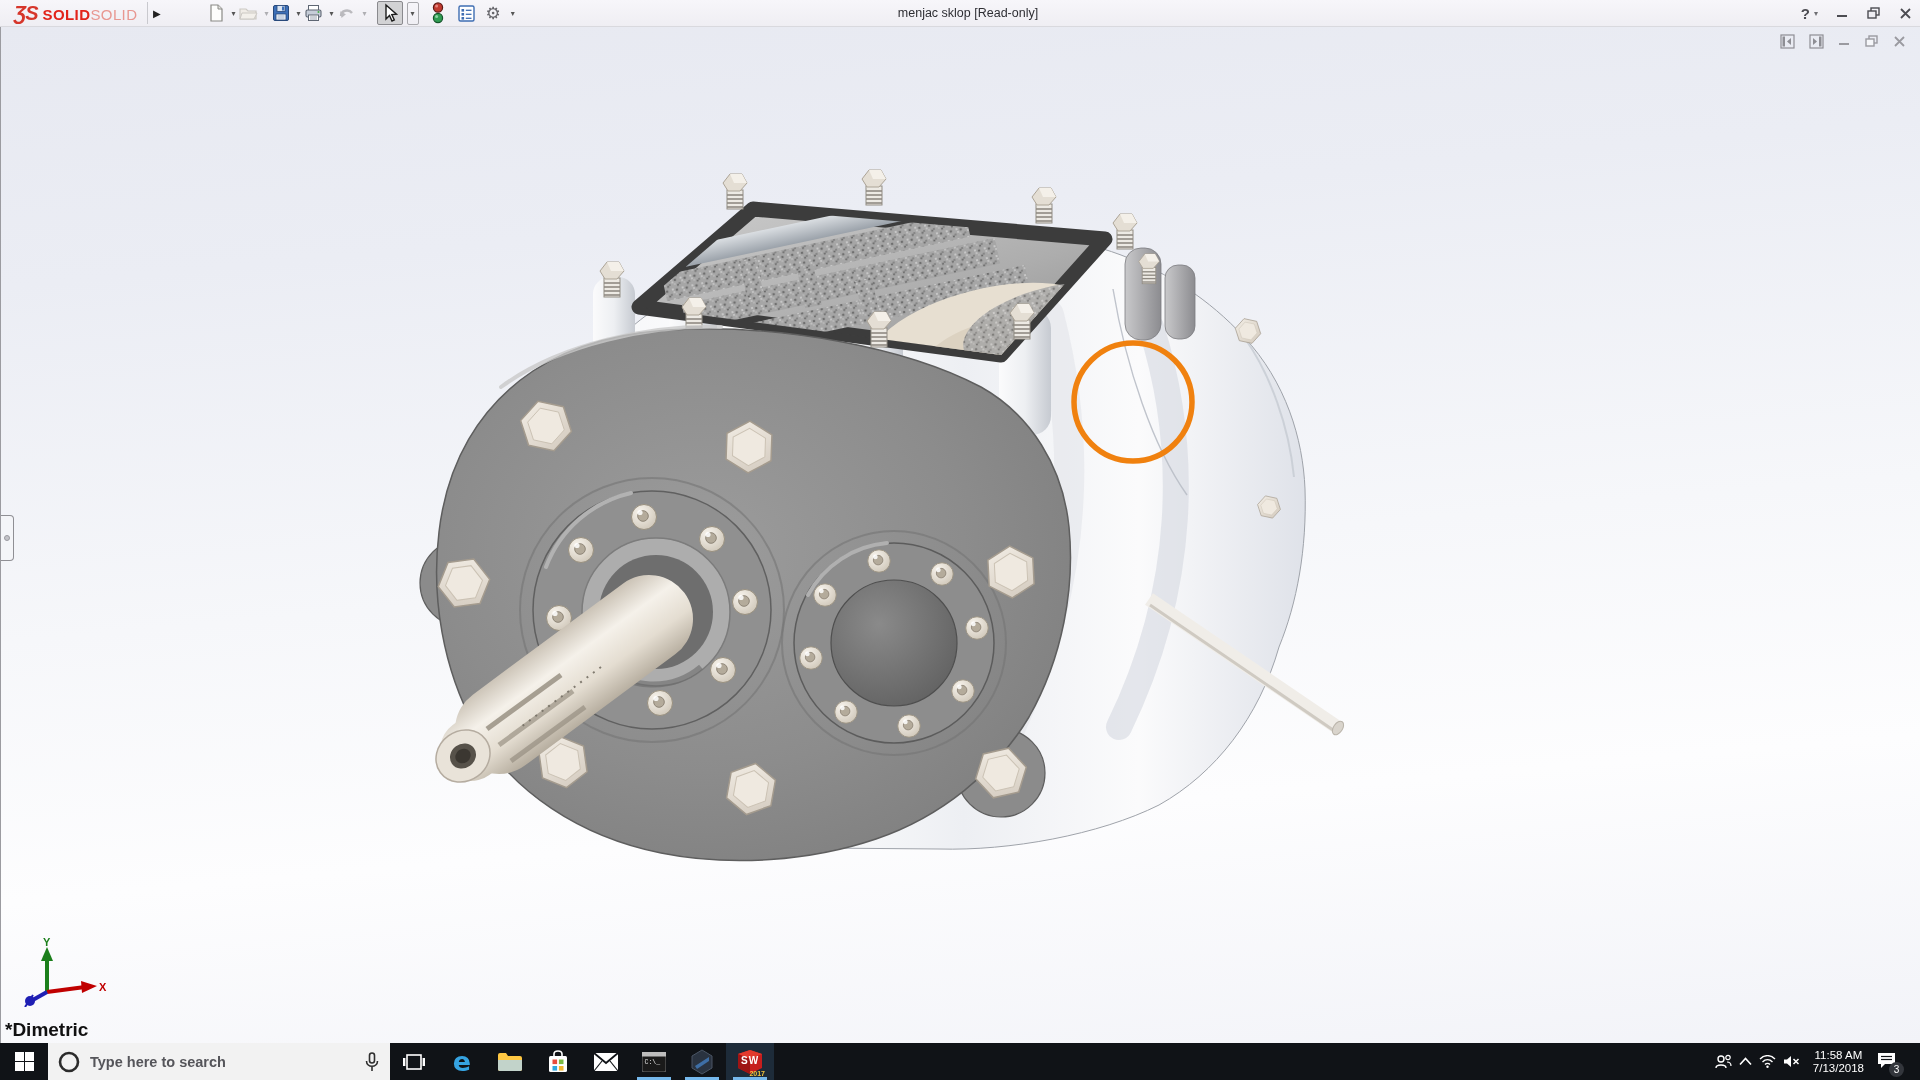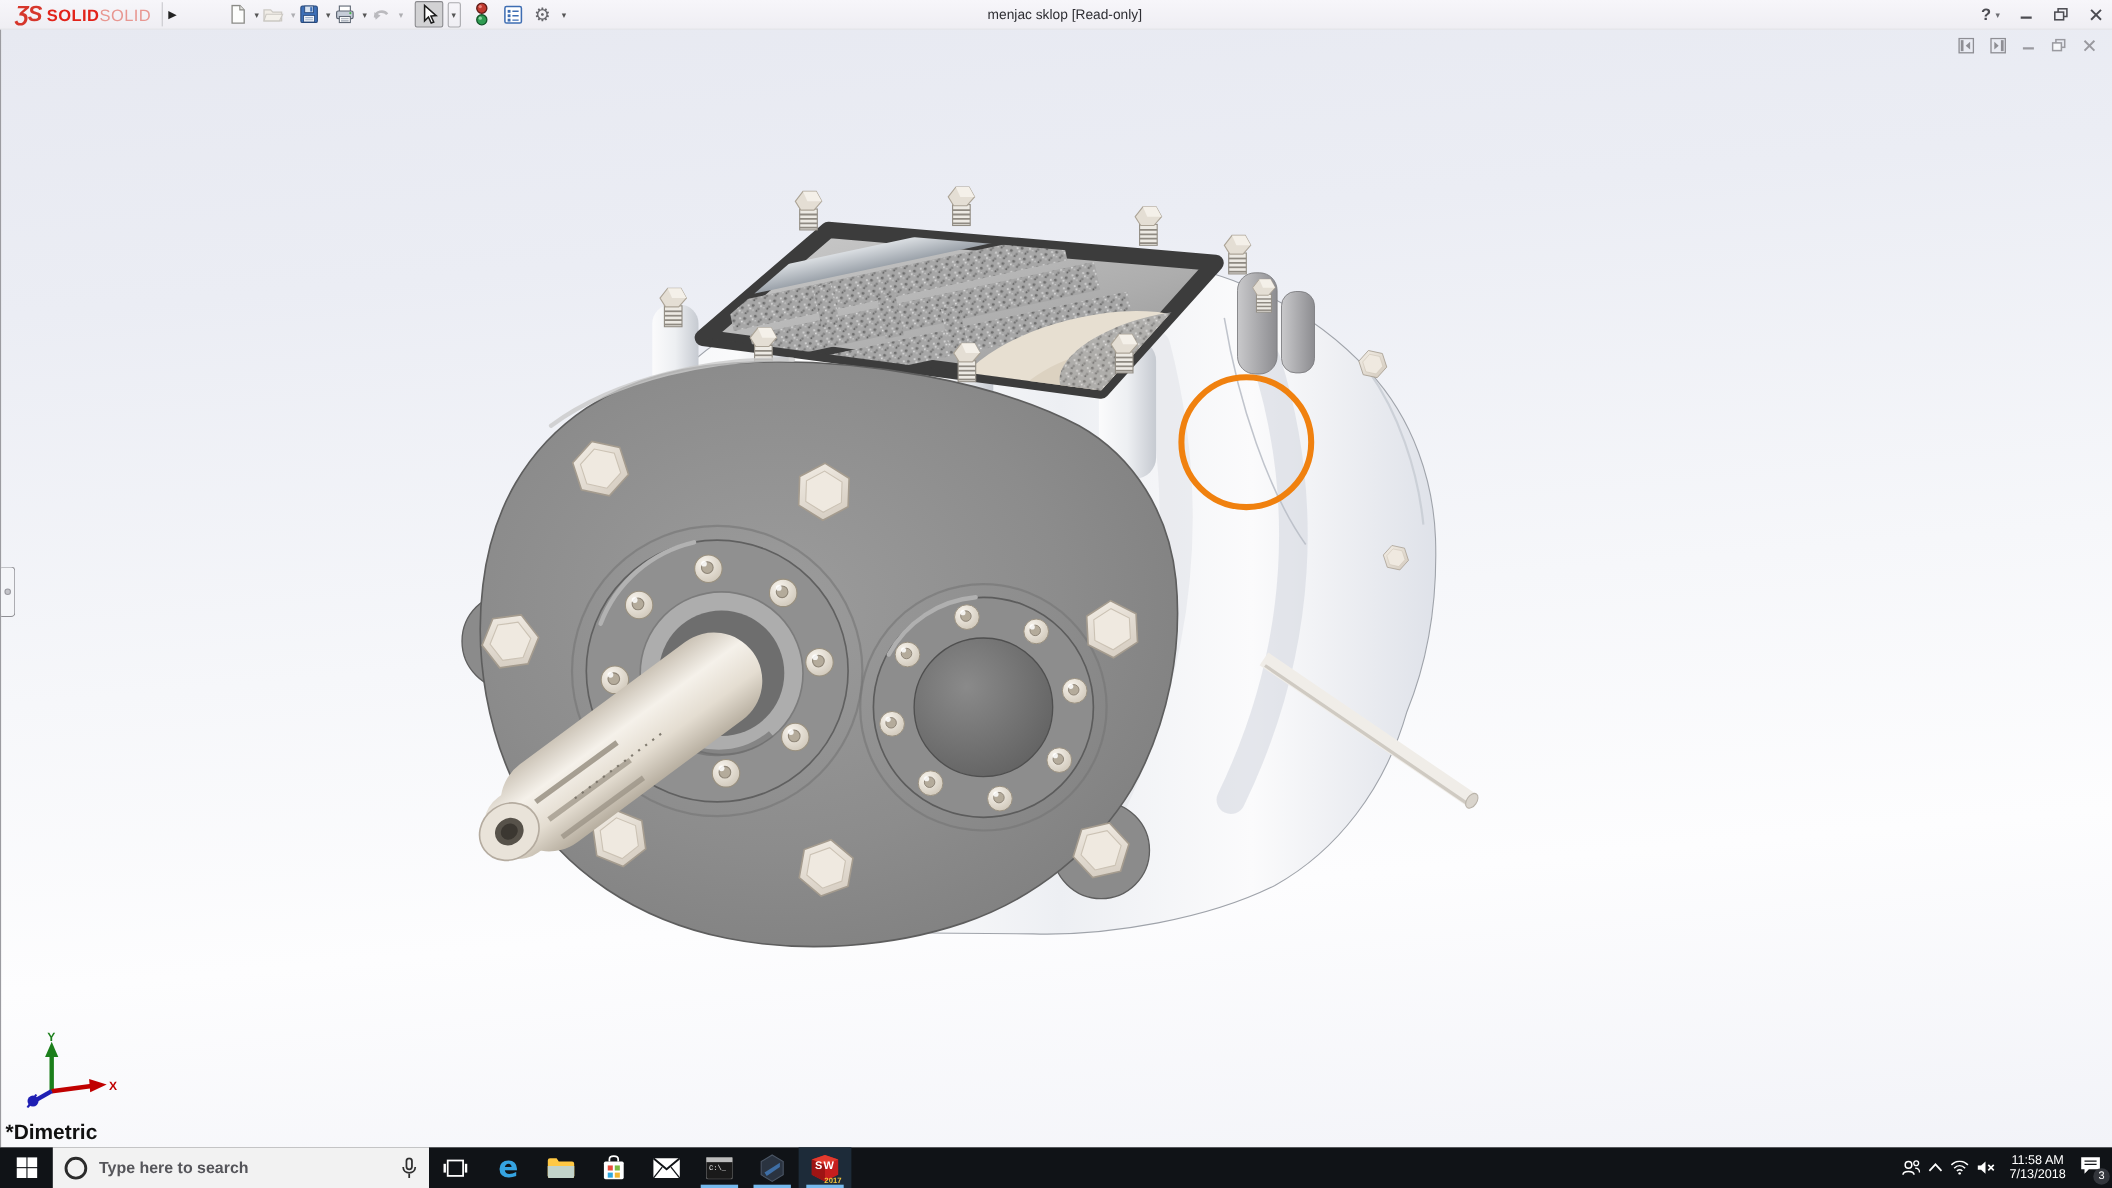--- a/index.html
+++ b/index.html
@@ -47,21 +47,21 @@
     background:#101317; display:flex; align-items:stretch; color:#fff;}
   #start { width:48px; display:flex; align-items:center; justify-content:center; cursor:pointer;}
   #search { width:342px; background:#F2F2F2; display:flex; align-items:center; padding:0 10px; gap:10px; cursor:text;}
   #search input { border:none; outline:none; background:transparent; font-size:14.5px; color:#3B3B3B; flex:1;
     font-family:"Liberation Sans", sans-serif;font-weight:bold;}
   #search input::placeholder { color:#55555A; opacity:1;}
   .tb-app { width:48px; display:flex; align-items:center; justify-content:center; position:relative; cursor:pointer;}
   .tb-app .under { position:absolute; bottom:0; left:7px; right:7px; height:3px; background:#76B9ED; display:none;}
   .tb-app.running .under { display:block;}
   .tb-app.active-app { background:#1D2b39;}
-  #tray { margin-left:auto; display:flex; align-items:center; gap:7px; padding-right:0;}
+  #tray { margin-left:auto; display:flex; align-items:center; gap:7px; padding-right:14px;}
   .tray-ic { display:flex; align-items:center; justify-content:center; cursor:pointer;}
   #clock { text-align:center; font-size:11.5px; line-height:13px; padding:0 6px; cursor:default; white-space:nowrap;}
   #action-center { position:relative; cursor:pointer; padding-right:10px;}
   #ac-badge { position:absolute; right:2px; bottom:-4px; width:15px; height:15px; border-radius:50%;
     background:#33363C; color:#fff; font-size:10px; display:flex; align-items:center; justify-content:center;}
   .edge-e { color:#35A3E1; font-size:27px; font-weight:bold; font-family:"DejaVu Sans", sans-serif; line-height:27px;}
   .sw-tile { position:relative; width:26px; height:26px; }
 </style>
 </head>
 <body>

